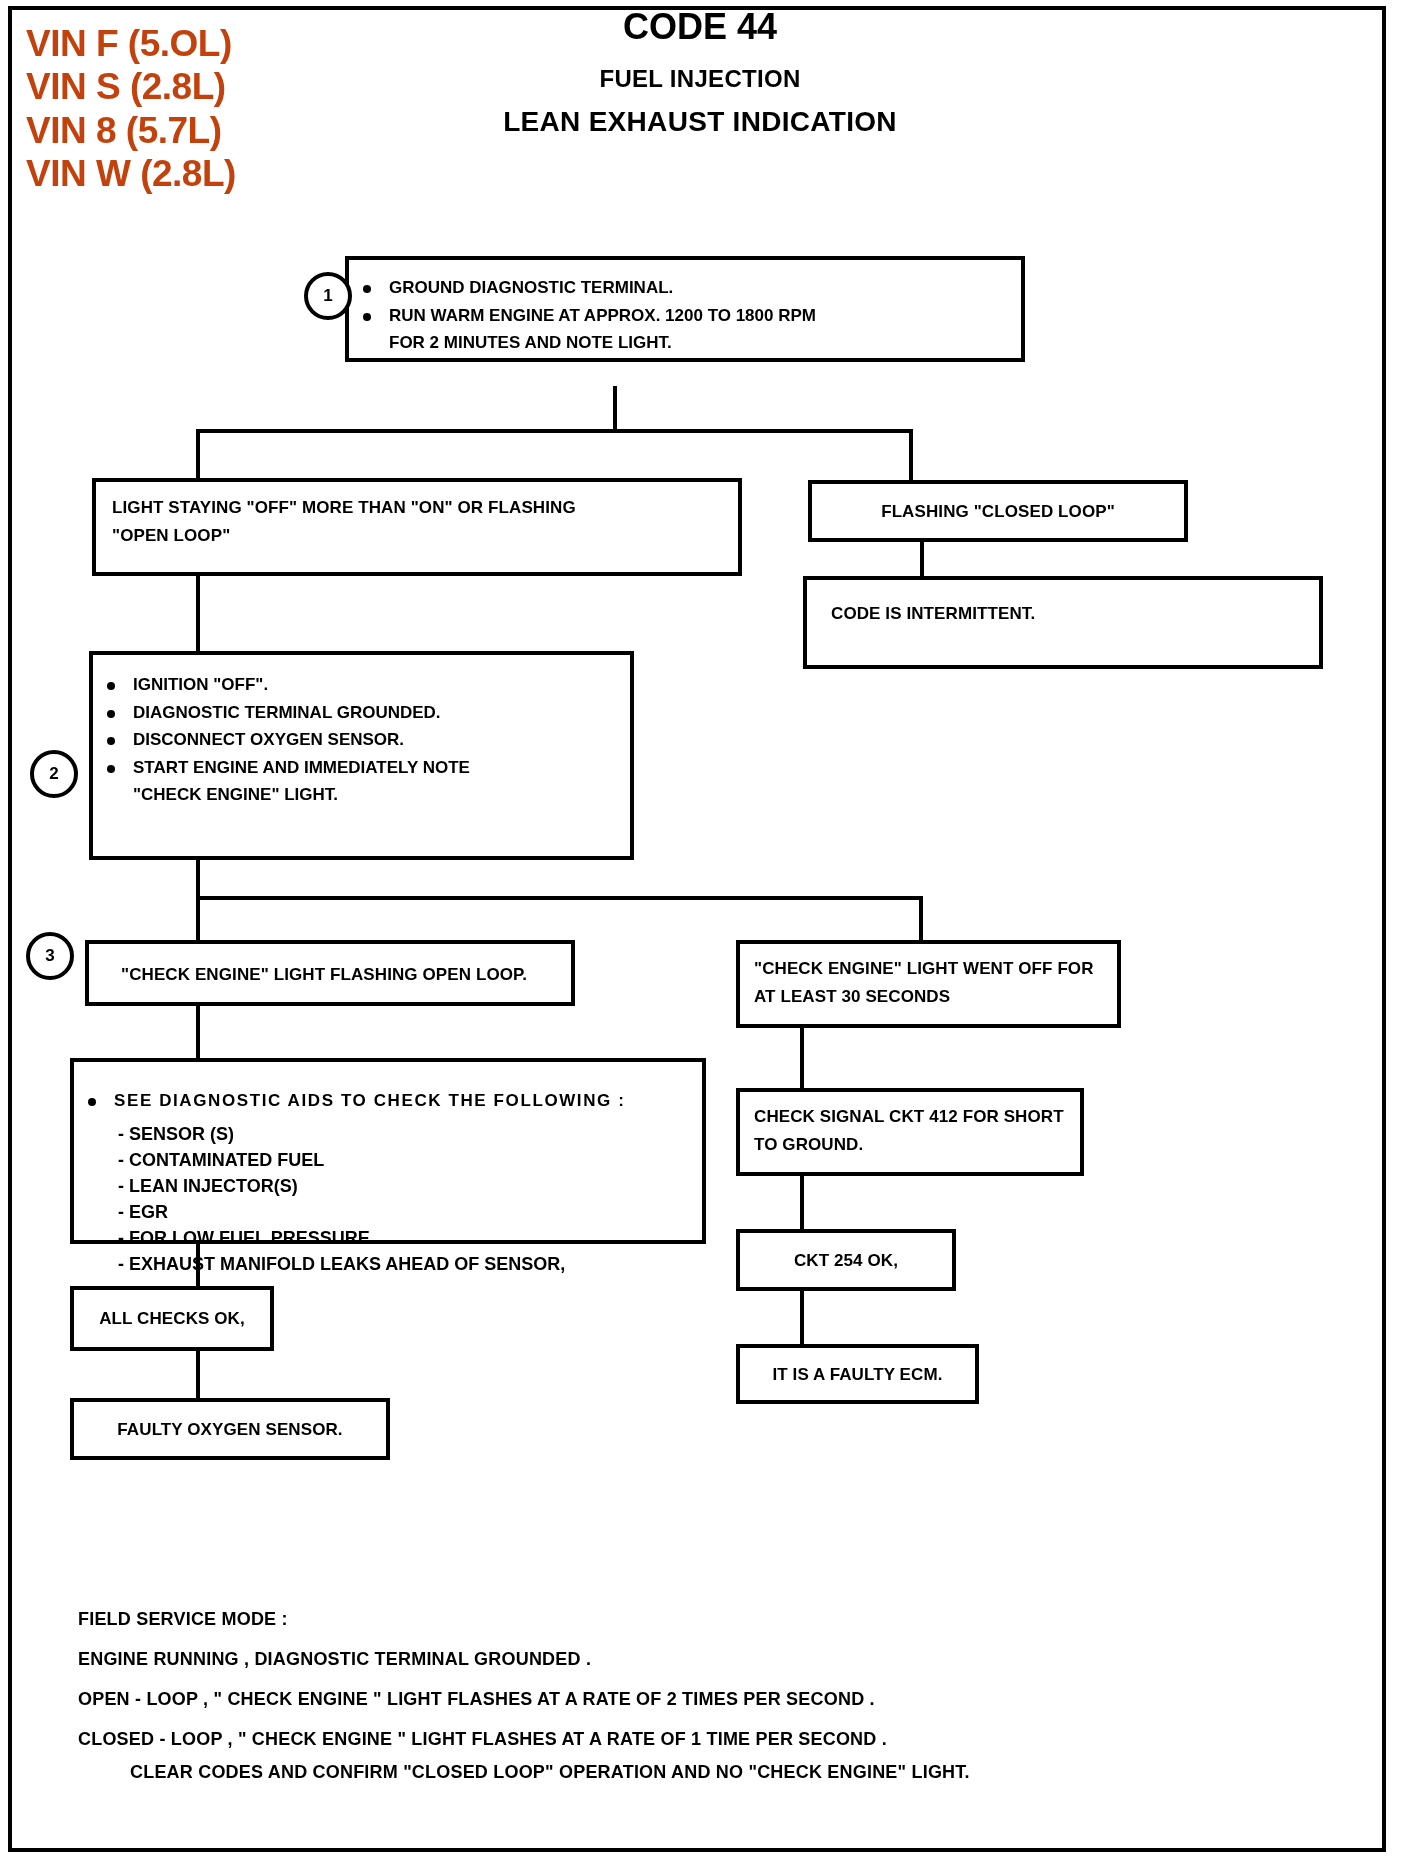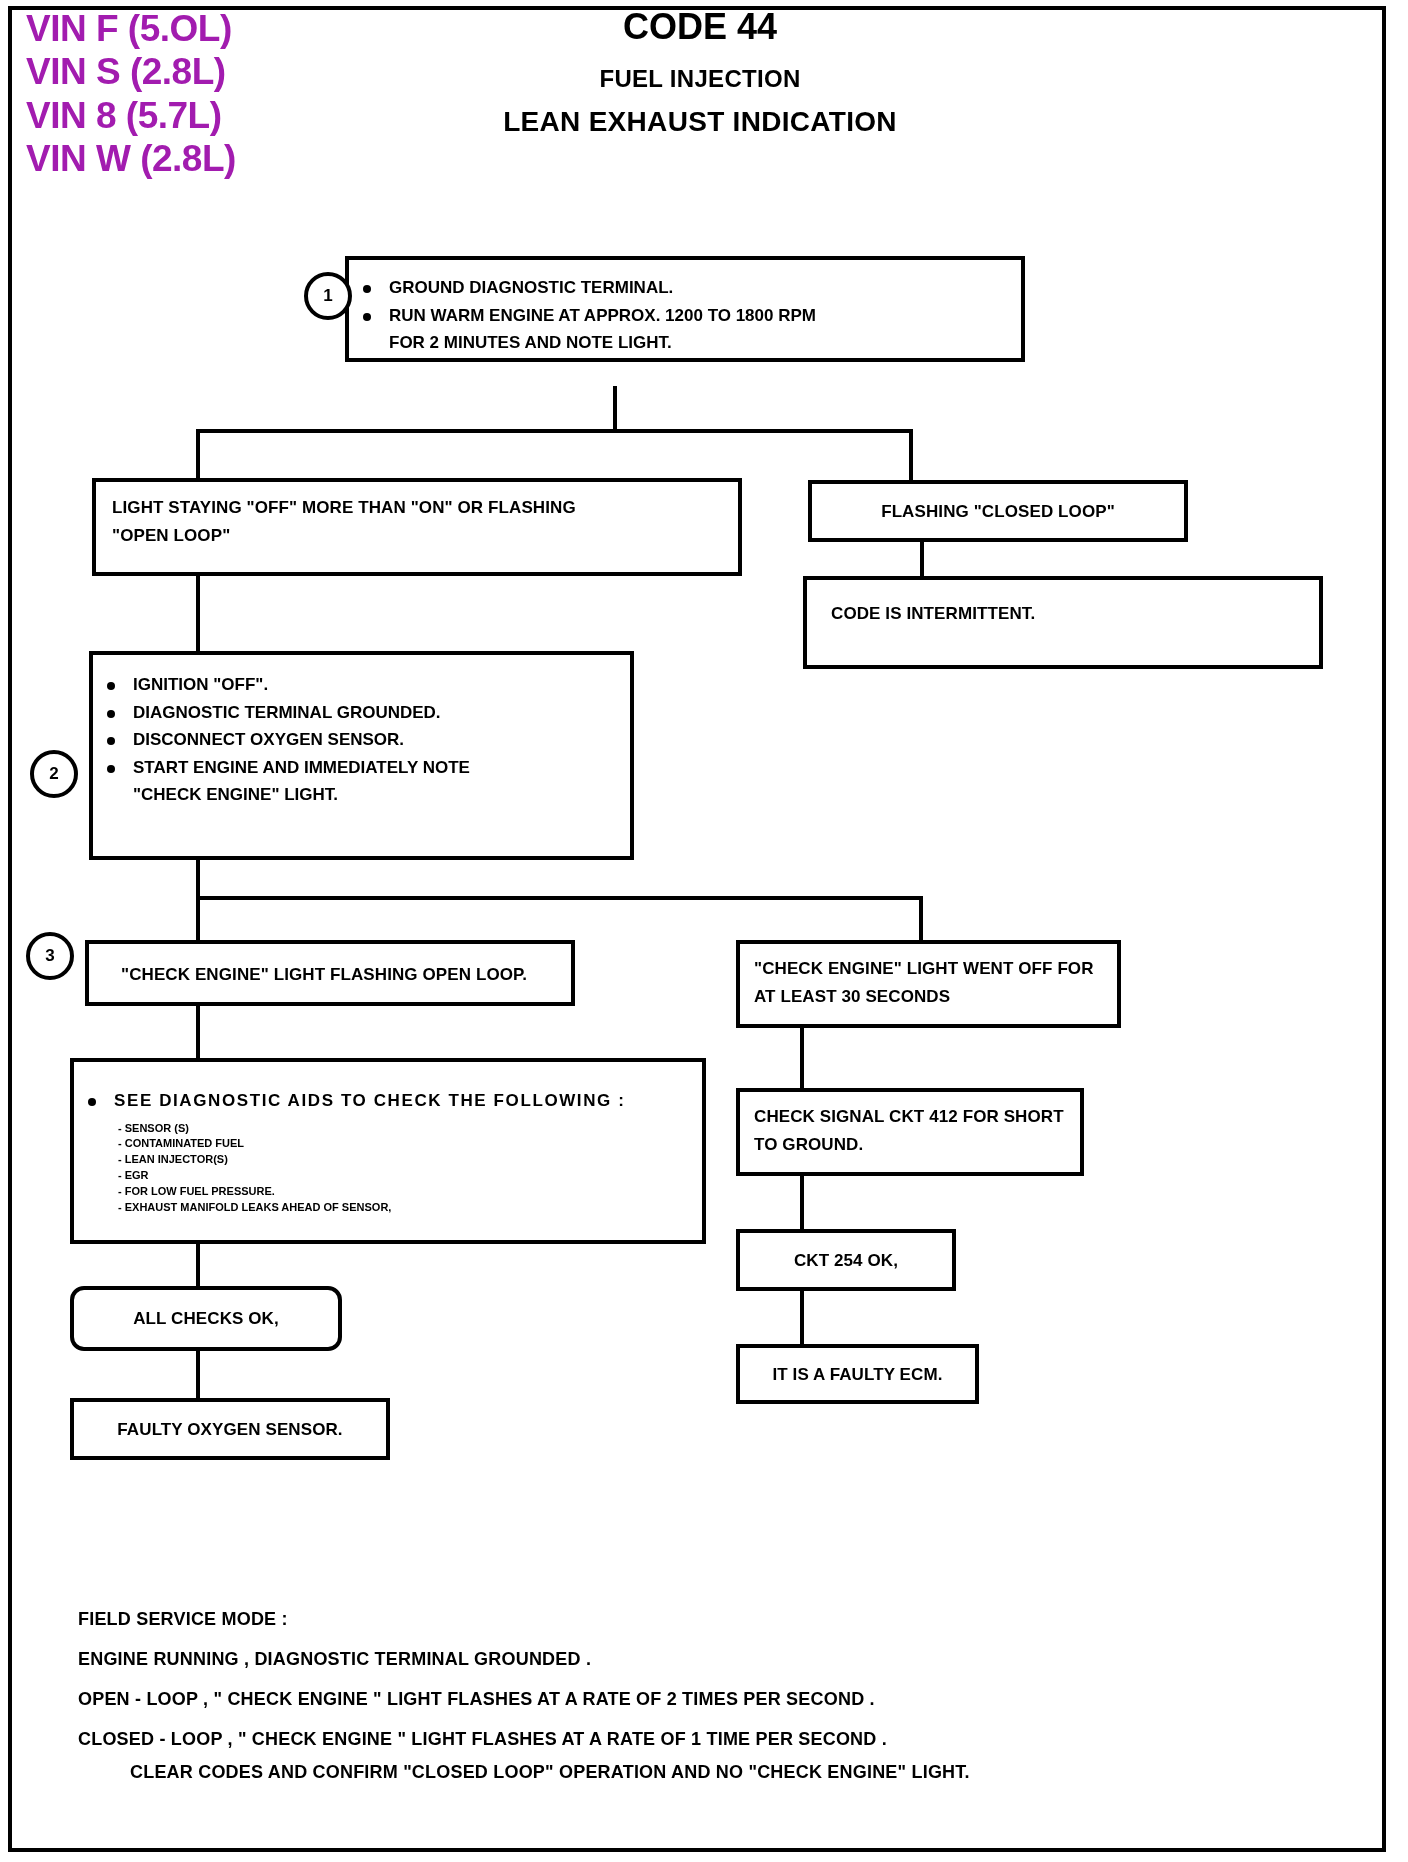--- a/index.html
+++ b/index.html
@@ -1,38 +1,38 @@
 <!DOCTYPE html>
 <html><head>
 <meta charset="utf-8">
 <style>
   html,body{margin:0;padding:0;background:#fff;}
   body{font-family:"Liberation Sans",sans-serif;}
   #page{position:relative;width:1408px;height:1862px;background:#fff;overflow:hidden;}
   #border{position:absolute;left:8px;top:6px;width:1378px;height:1846px;border:4px solid #000;box-sizing:border-box;}
 
-  .vin{position:absolute;left:26px;top:7px;font-size:37px;font-weight:700;line-height:1.17;letter-spacing:-0.5px;color:#a21caf;}
+  .vin{position:absolute;left:26px;top:22px;font-size:37px;font-weight:700;line-height:1.17;letter-spacing:-0.5px;color:#c2410c;}
   .vin div{white-space:nowrap;}
 
   .title{position:absolute;left:330px;top:6px;width:740px;text-align:center;color:#000;}
   .title .t1{font-size:36px;font-weight:700;letter-spacing:0px;}
   .title .t2{font-size:24px;font-weight:700;margin-top:17px;letter-spacing:0.3px;}
   .title .t3{font-size:28px;font-weight:700;margin-top:13px;letter-spacing:0.3px;}
 
   .box{position:absolute;border:4px solid #000;box-sizing:border-box;background:#fff;color:#000;}
   .box .ln{font-size:17px;font-weight:700;letter-spacing:0.1px;white-space:nowrap;line-height:1.62;}
   .pad{padding:12px 16px;}
 
   ul.bl{list-style:none;margin:0;padding:0;}
   ul.bl li{position:relative;padding-left:40px;font-size:17px;font-weight:700;line-height:1.62;white-space:nowrap;}
   ul.bl li.nb{padding-left:40px;}
   ul.bl li:not(.nb)::before{content:"";position:absolute;left:14px;top:11px;width:8px;height:8px;background:#000;border-radius:50%;}
 
   ul.dash{list-style:none;margin:6px 0 0 0;padding:0;}
-  ul.dash li{font-size:11px;font-weight:700;line-height:1.45;white-space:nowrap;padding-left:44px;}
+  ul.dash li{font-size:18px;font-weight:700;line-height:1.45;white-space:nowrap;padding-left:44px;}
 
   .badge{position:absolute;width:40px;height:40px;border:4px solid #000;border-radius:50%;background:#fff;
          display:flex;align-items:center;justify-content:center;font-size:17px;font-weight:700;color:#000;z-index:5;}
 
   .ln-v{position:absolute;background:#000;width:4px;}
   .ln-h{position:absolute;background:#000;height:4px;}
 
   .footer{position:absolute;left:78px;top:1610px;width:1100px;color:#000;}
   .footer div{font-size:18px;font-weight:700;line-height:1.0;margin-bottom:22px;white-space:nowrap;letter-spacing:0.2px;}
   .closing{position:absolute;left:130px;top:1762px;font-size:18px;font-weight:700;color:#000;white-space:nowrap;letter-spacing:0.2px;}
@@ -152,21 +152,21 @@
   <div class="ln-v" style="left:196px;top:1244px;height:42px;"></div>
 
   <div class="box" style="left:736px;top:1229px;width:220px;height:62px;">
     <div class="pad" style="padding:14px 0 0 0;text-align:center;">
       <div class="ln">CKT 254  OK,</div>
     </div>
   </div>
 
   <div class="ln-v" style="left:800px;top:1291px;height:53px;"></div>
 
-  <div class="box" style="left:70px;top:1286px;width:272px;height:65px;border-radius:14px;">
+  <div class="box" style="left:70px;top:1286px;width:204px;height:65px;">
     <div class="pad" style="padding:15px 0 0 0;text-align:center;">
       <div class="ln">ALL CHECKS OK,</div>
     </div>
   </div>
 
   <div class="box" style="left:736px;top:1344px;width:243px;height:60px;">
     <div class="pad" style="padding:13px 0 0 0;text-align:center;">
       <div class="ln">IT IS A FAULTY ECM.</div>
     </div>
   </div>

